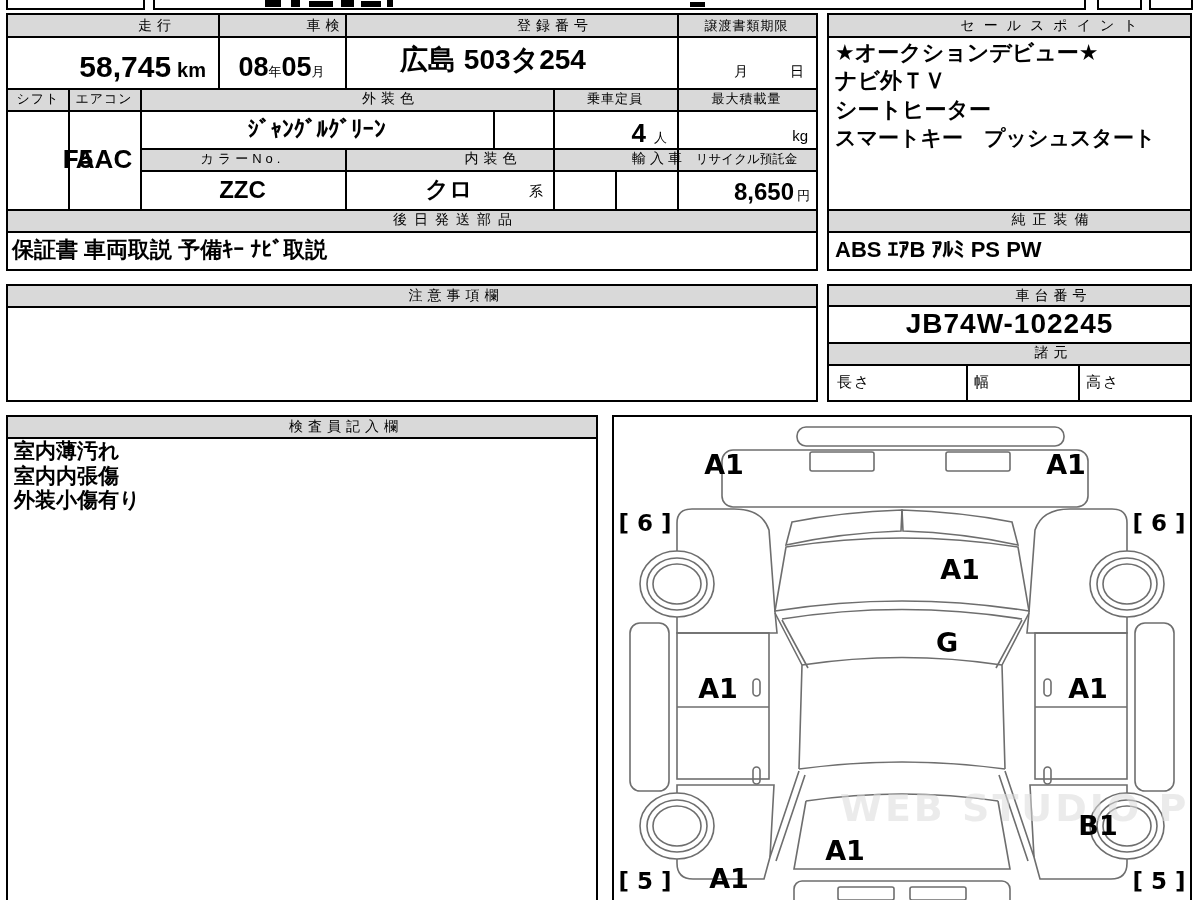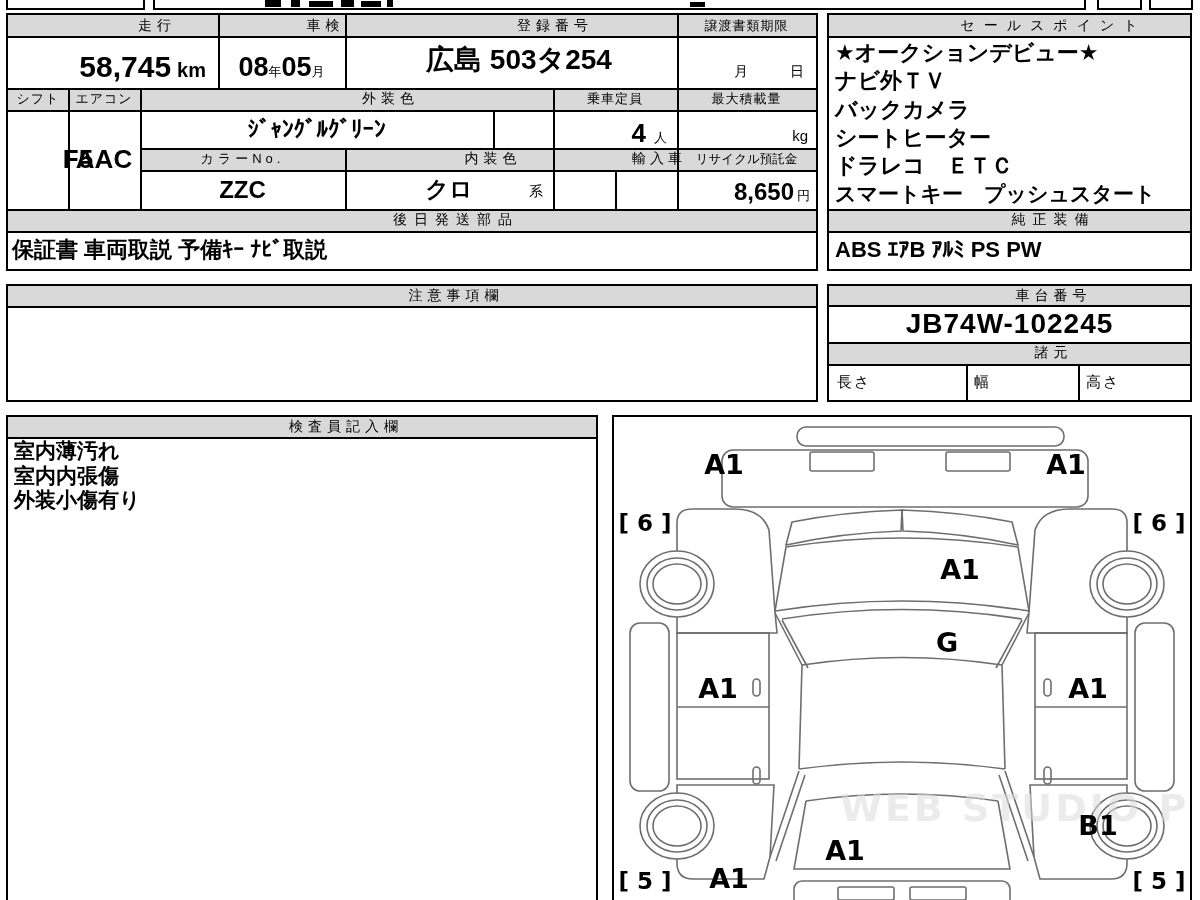--- a/index.html
+++ b/index.html
@@ -69,21 +69,21 @@
   <div class="cell" style="left:0;top:21px;width:210px;height:52px;justify-content:flex-end;padding-right:12px;align-items:baseline;padding-top:14px;">
     <span class="b" style="font-size:30px;">58,745</span>
     <span class="unit" style="font-size:20px;margin-left:6px;">km</span>
   </div>
   <div class="cell" style="left:210px;top:21px;width:127px;height:52px;justify-content:center;align-items:baseline;padding-top:16px;">
     <span class="b" style="font-size:27px;">08</span>
     <span style="font-size:13px;">年</span>
     <span class="b" style="font-size:27px;">05</span>
     <span style="font-size:13px;">月</span>
   </div>
-  <div class="cell b" style="left:345px;top:21px;width:332px;height:48px;justify-content:center;font-size:28px;border-radius:8px;">広島 503タ254</div>
+  <div class="cell b" style="left:319px;top:21px;width:332px;height:48px;justify-content:center;font-size:28px;border-radius:8px;">広島 503タ254</div>
   <div class="cell" style="left:669px;top:21px;width:139px;height:52px;justify-content:flex-end;align-items:flex-end;padding:0 12px 7px 0;font-size:14px;gap:42px;">
     <span>月</span>
     <span>日</span>
   </div>
 
   <div class="cell hdr-sm" style="left:0;top:73px;width:60px;height:22px;">シフト</div>
   <div class="cell hdr-sm" style="left:60px;top:73px;width:72px;height:22px;">エアコン</div>
   <div class="cell hdr" style="left:132px;top:73px;width:413px;height:22px;">外装色</div>
   <div class="cell hdr-sm" style="left:545px;top:73px;width:124px;height:22px;">乗車定員</div>
   <div class="cell hdr-sm" style="left:669px;top:73px;width:139px;height:22px;">最大積載量</div>
@@ -120,23 +120,21 @@
 <div class="tbl" style="left:827px;top:13px;width:365px;height:258px;">
   <div class="band" style="left:0;top:0;width:361px;height:21px;"></div>
   <div class="band" style="left:0;top:194px;width:361px;height:22px;"></div>
   <div class="hline" style="left:0;top:21px;width:361px;"></div>
   <div class="hline" style="left:0;top:194px;width:361px;"></div>
   <div class="hline" style="left:0;top:216px;width:361px;"></div>
   <div class="cell hdr" style="left:0;top:0;width:361px;height:21px;letter-spacing:9px;border-radius:8px;">セールスポイント</div>
   <div style="position:absolute;left:0;top:21px;width:361px;height:173px;padding:3px 0 0 6px;box-sizing:border-box;">
     <div class="b" style="font-size:22px;line-height:28.3px;">★オークションデビュー★</div>
     <div class="b" style="font-size:22px;line-height:28.3px;">ナビ外ＴＶ</div>
-    <div class="b" style="font-size:22px;line-height:28.3px;">バックカメラ</div>
     <div class="b" style="font-size:22px;line-height:28.3px;">シートヒーター</div>
-    <div class="b" style="font-size:22px;line-height:28.3px;">ドラレコ　ＥＴＣ</div>
     <div class="b" style="font-size:21px;line-height:28.3px;">スマートキー　プッシュスタート</div>
   </div>
   <div class="cell hdr" style="left:0;top:194px;width:361px;height:22px;letter-spacing:7px;">純正装備</div>
   <div class="cell b" style="left:0;top:216px;width:361px;height:38px;padding-left:6px;font-size:22px;">ABS ｴｱB ｱﾙﾐ PS PW</div>
 </div>
 
 <div class="tbl" style="left:6px;top:284px;width:812px;height:118px;">
   <div class="band" style="left:0;top:0;width:808px;height:20px;"></div>
   <div class="hline" style="left:0;top:20px;width:808px;"></div>
   <div class="cell hdr" style="left:0;top:0;width:808px;height:20px;">注意事項欄</div>

